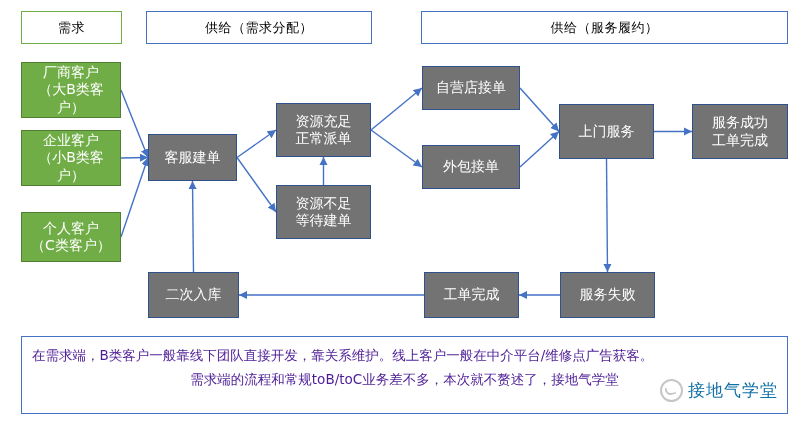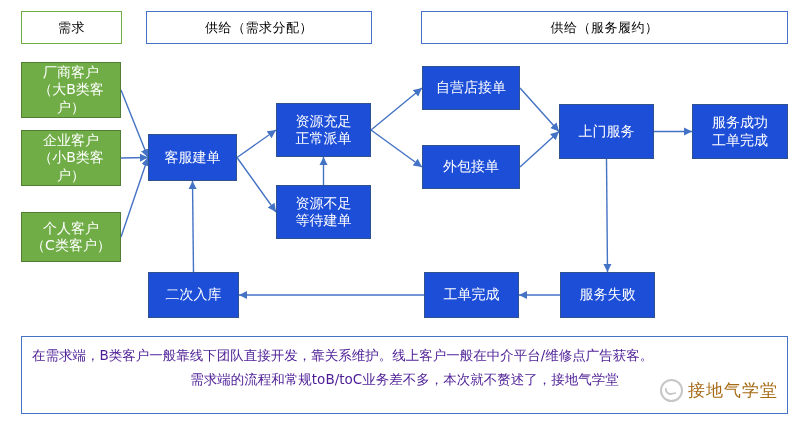--- a/index.html
+++ b/index.html
@@ -37,21 +37,21 @@
     display: flex;
     align-items: center;
     justify-content: center;
     text-align: center;
     color: #ffffff;
     font-size: 14px;
     line-height: 1.25;
     padding: 2px 3px;
   }
   .node-blue {
-    background: #1d4ed8;
+    background: #737373;
     border: 1px solid #2F528F;
   }
   .node-green {
     background: #70AD47;
     border: 1px solid #507E32;
   }
   .node span { display: block; width: 100%; }
 
   svg.edges {
     position: absolute;
@@ -74,21 +74,21 @@
     padding: 7px 10px 6px 10px;
   }
   .note .line1 { text-align: left; }
   .note .line2 { text-align: center; }
 
   .watermark {
     position: absolute;
     display: flex;
     align-items: center;
     gap: 5px;
-    color: #a16207;
+    color: #0369a1;
     font-size: 17px;
     letter-spacing: 1px;
     opacity: 0.95;
   }
   .wm-logo {
     width: 19px;
     height: 19px;
     border: 2px solid #c3c3c3;
     border-radius: 50%;
     position: relative;

